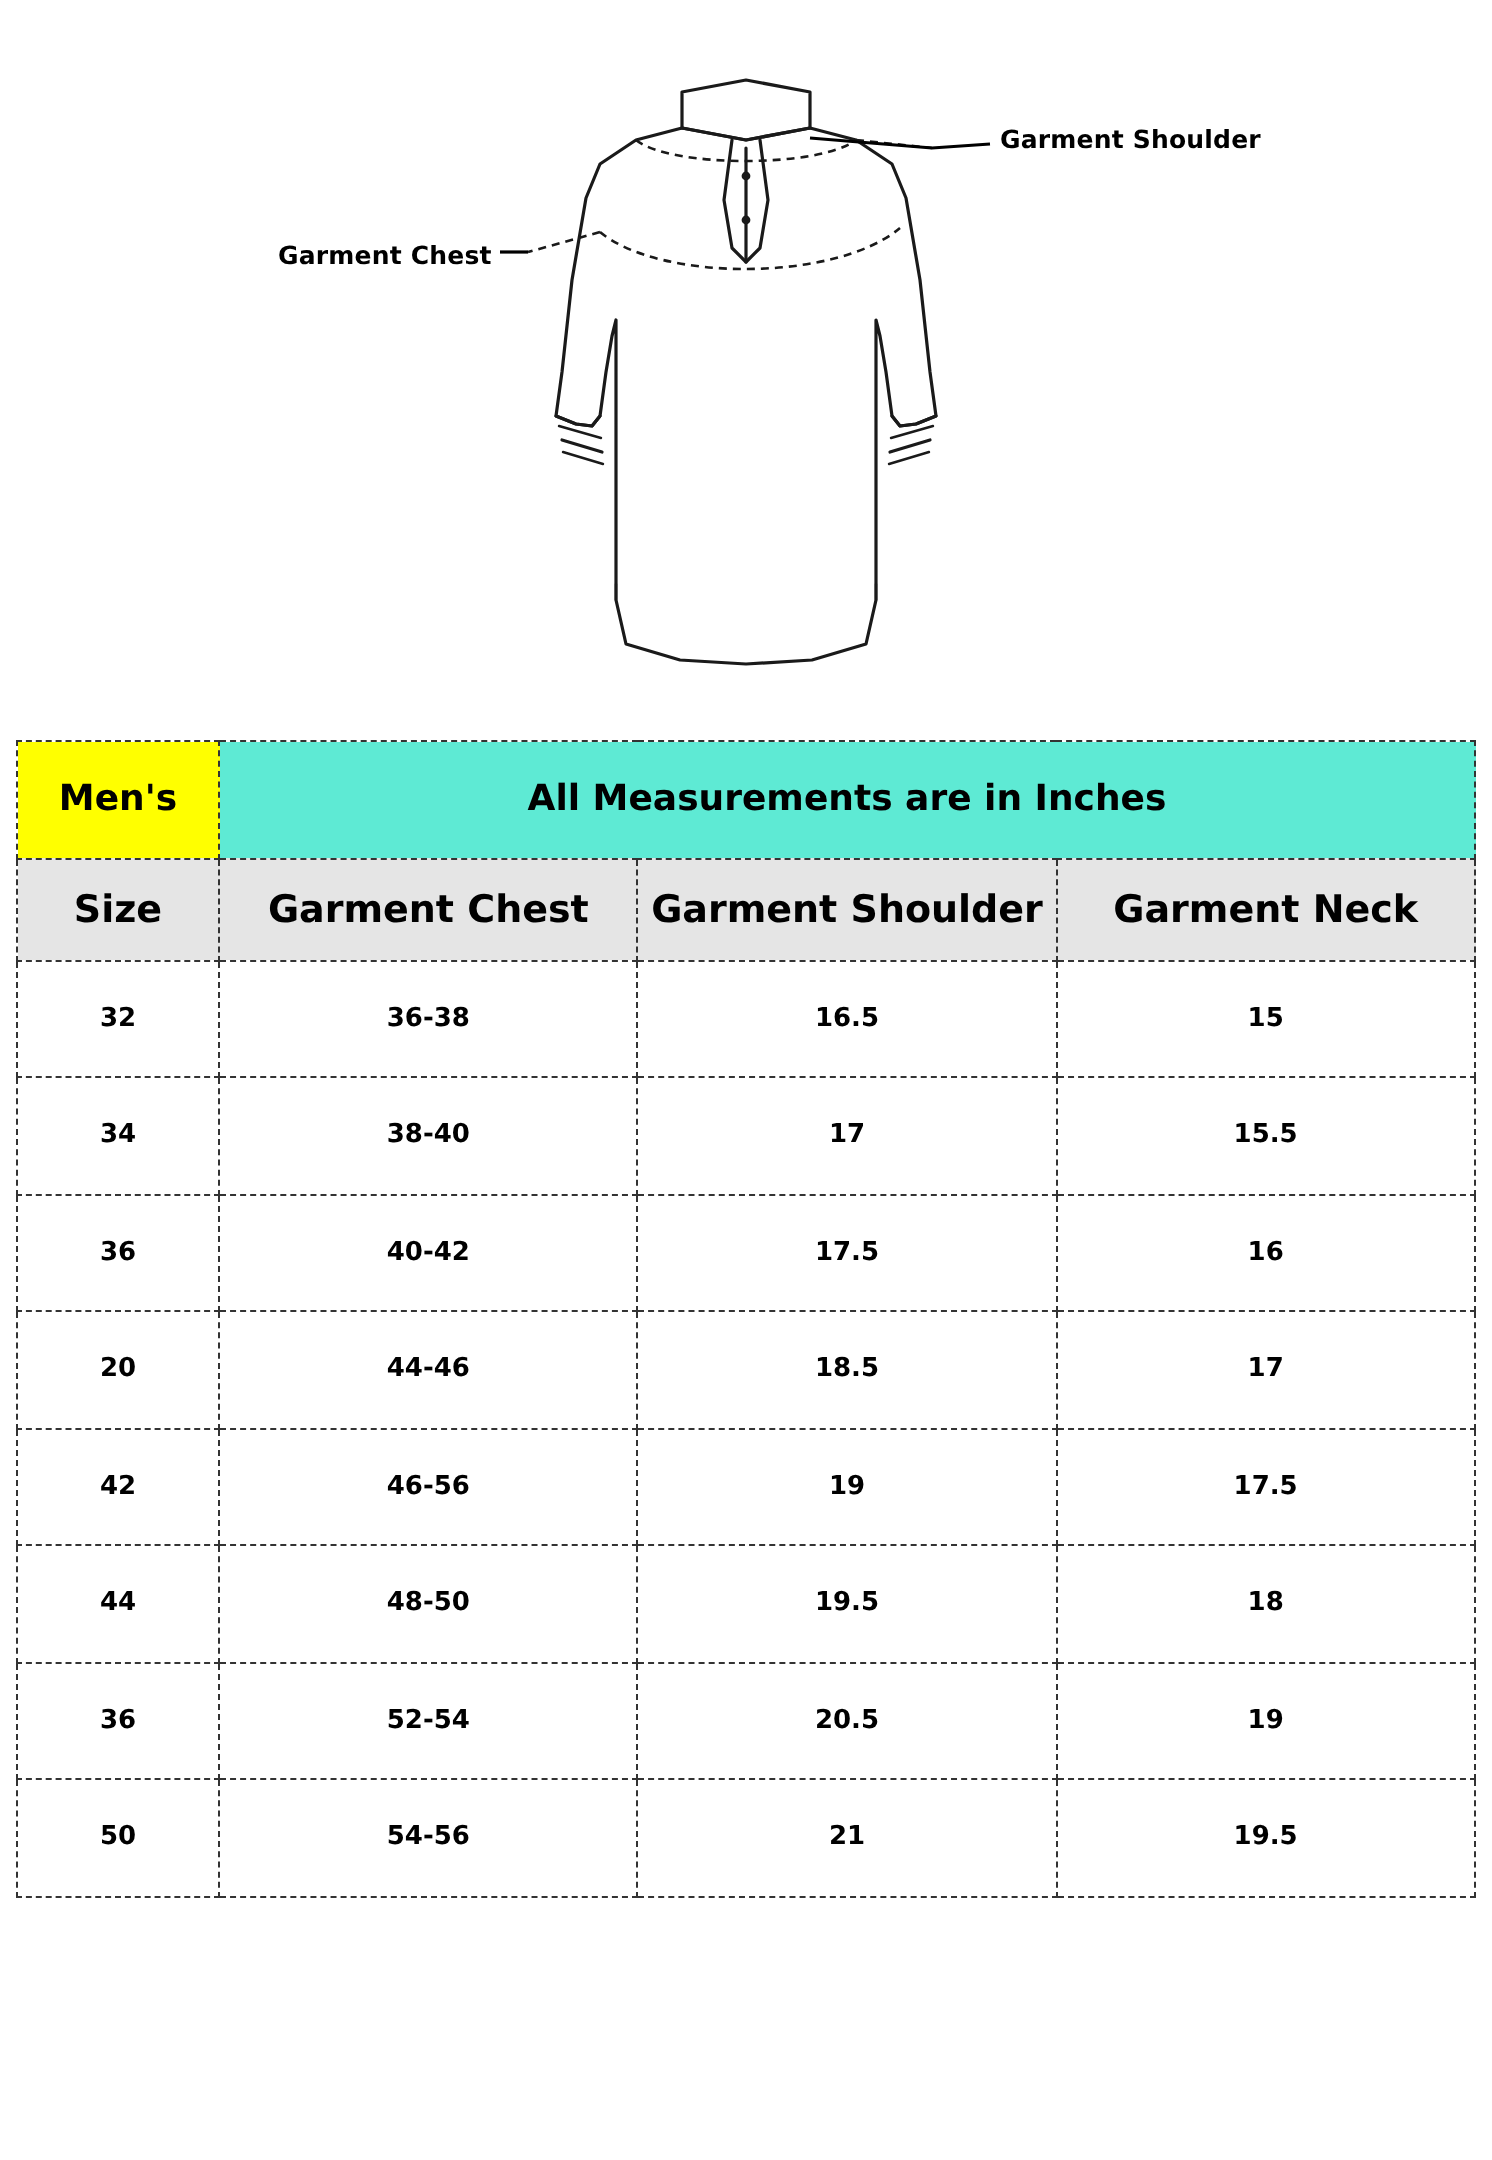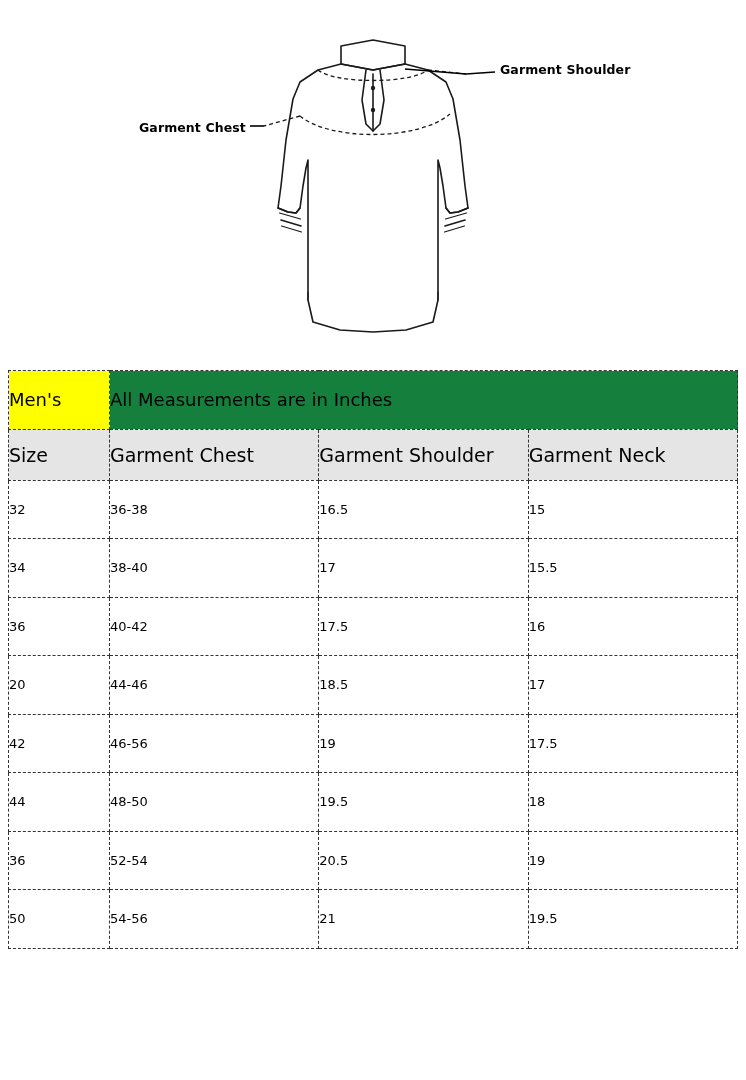--- a/index.html
+++ b/index.html
@@ -50,36 +50,36 @@
     top: 370px;
     width: 730px;
   }
   table.size-chart {
     border-collapse: collapse;
     width: 730px;
     table-layout: fixed;
   }
   table.size-chart td {
     border: 1px dashed #333333;
-    text-align: left;
+    text-align: center;
     vertical-align: middle;
     font-family: "DejaVu Sans", sans-serif;
-    font-weight: normal;
+    font-weight: bold;
     font-size: 18px;
     color: #000000;
     height: 57.5px;
     padding: 0;
   }
   td.title-cell {
     background: #ffff00;
     font-size: 20px;
     width: 100px;
   }
   td.title-span {
-    background: #15803d;
+    background: #5eead4;
     font-size: 20px;
   }
   tr.header-row td {
     background: #e5e5e5;
     font-size: 19px;
     height: 50px;
   }
   tr.header-row td.col-size {
     font-size: 19px;
   }

